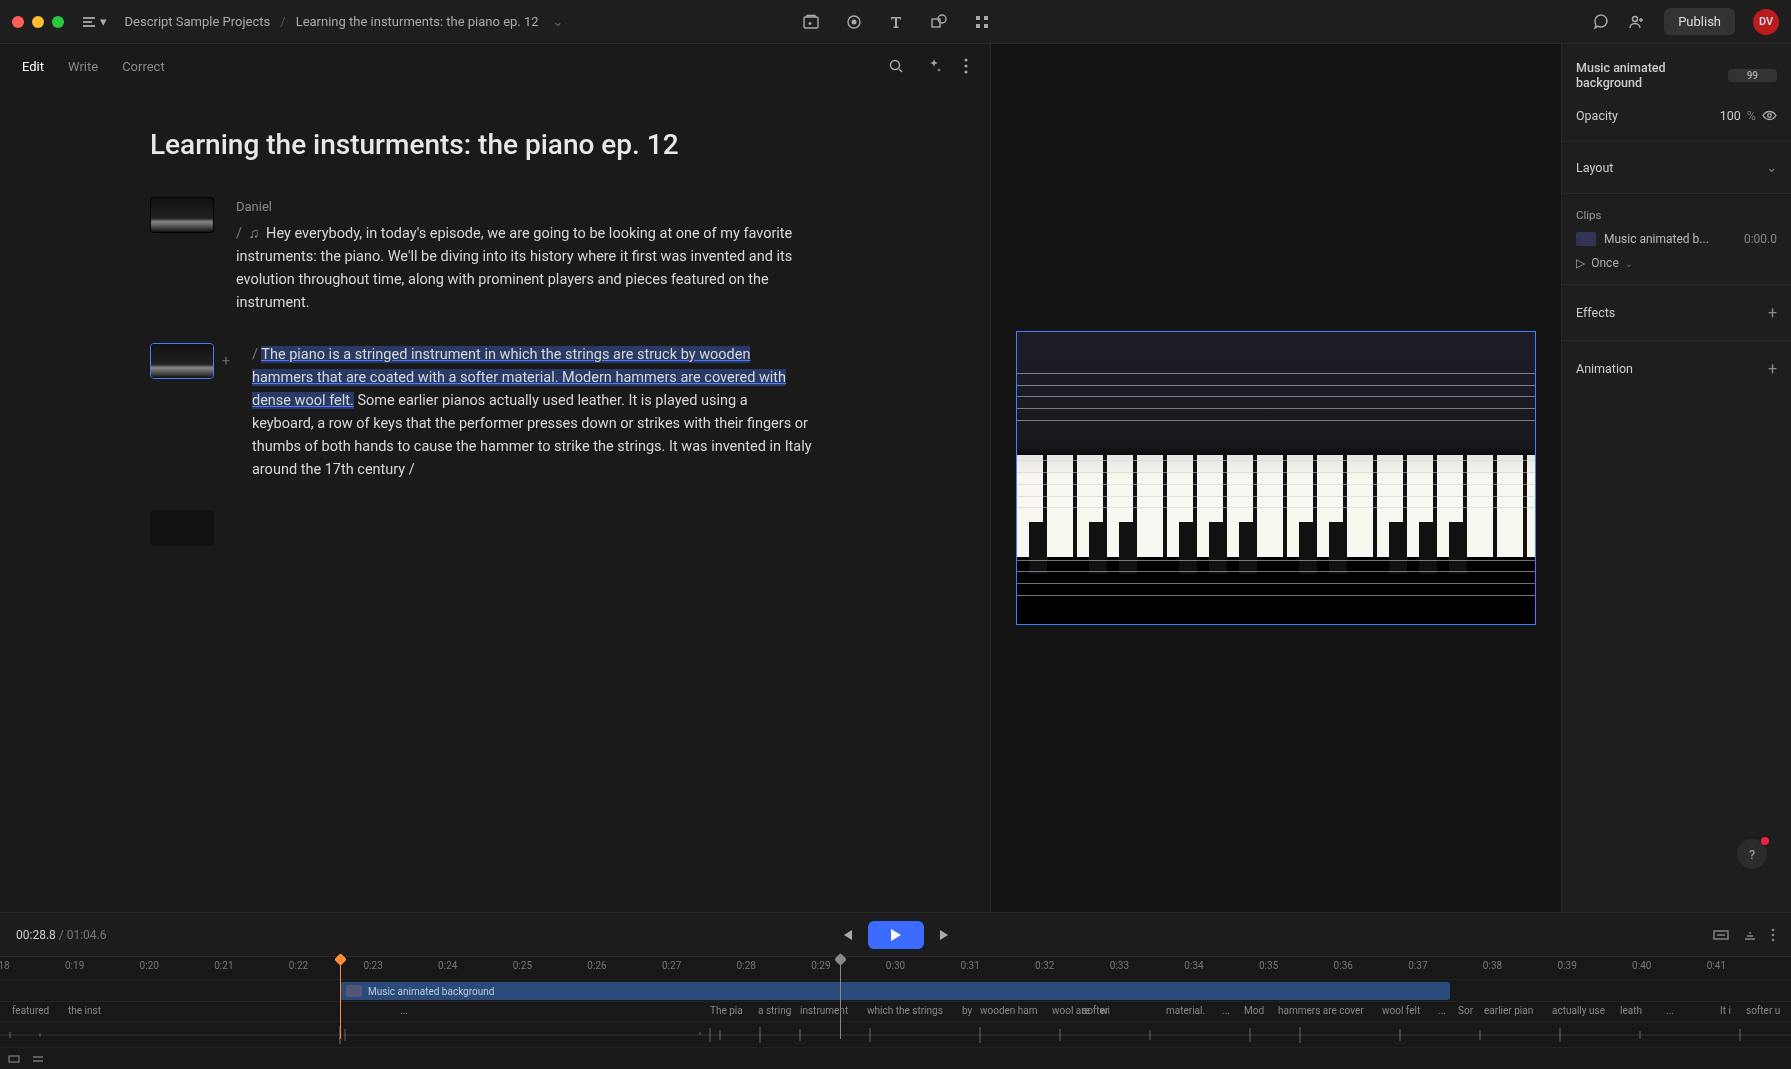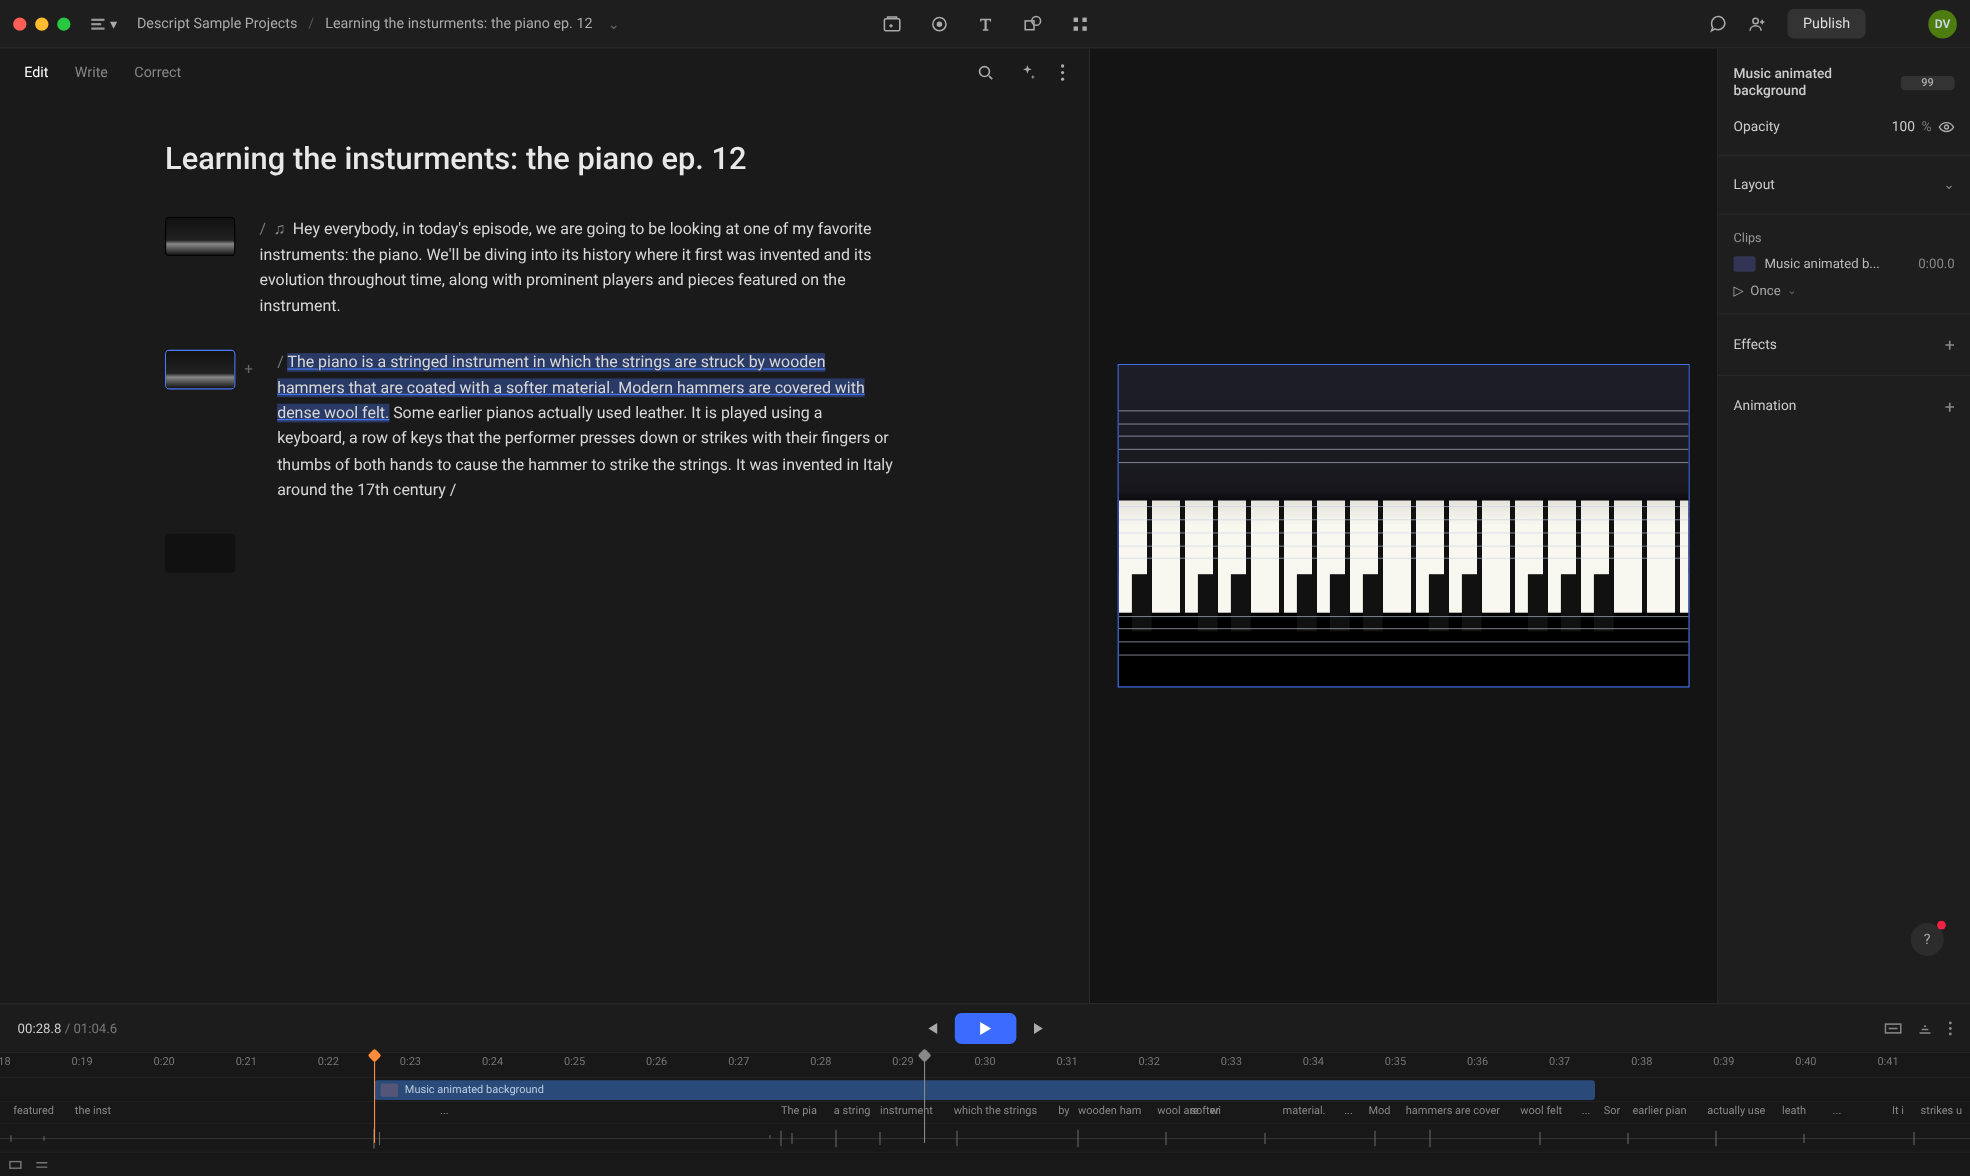--- a/index.html
+++ b/index.html
@@ -30,21 +30,21 @@
 .tl.yellow { background: #febc2e; }
 .tl.green { background: #28c840; }
 .proj-toggle { display:flex; align-items:center; gap:4px; color:#888; margin-right: 18px; }
 .breadcrumb { display:flex; align-items:center; gap:10px; color:#aaa; font-size:13px; }
 .breadcrumb .sep { color:#555; }
 .breadcrumb .chev-dd { color:#666; margin-left:4px; }
 .tb-center { position:absolute; left:50%; transform:translateX(-50%); display:flex; gap:26px; align-items:center; color:#aaa; }
 .tb-right { margin-left:auto; display:flex; align-items:center; gap:18px; }
 .icon-btn { color:#aaa; cursor:pointer; display:flex; align-items:center; justify-content:center; }
 .publish-btn { background:#333; color:#ddd; padding:6px 14px; border-radius:6px; font-size:13px; cursor:pointer; }
-.avatar-dv { width:26px; height:26px; border-radius:50%; background:#4d7c0f; color:#cfd8e8; display:flex; align-items:center; justify-content:center; font-size:11px; font-weight:600;margin-left:39px; }
+.avatar-dv { width:26px; height:26px; border-radius:50%; background:#b91c1c; color:#cfd8e8; display:flex; align-items:center; justify-content:center; font-size:11px; font-weight:600; }
 
 
 .main { flex:1; display:flex; overflow:hidden; }
 .editor-col { flex:1; display:flex; flex-direction:column; border-right:1px solid #2a2a2a; }
 .editor-tabs { height:44px; display:flex; align-items:center; padding:0 22px; gap:24px; }
 .editor-tabs .tab { color:#888; cursor:pointer; font-size:13px; }
 .editor-tabs .tab.active { color:#fff; }
 .editor-tabs .tab-actions { margin-left:auto; display:flex; gap:22px; color:#aaa; }
 
 .doc { padding: 40px 120px 40px 150px; color:#d8d8d8; overflow:auto; flex:1; }
@@ -230,20 +230,21 @@
     </div>
 
     <div class="doc">
       <h1>Learning the insturments: the piano ep. 12</h1>
 
       <div class="script-block">
         <div class="thumb">
             <div class="thumb-inner"></div>
           </div>
         <div class="script-text">
+          <span class="speaker">Daniel</span>
           <span class="slash">/</span>
           <span class="music-glyph">♫</span>
           <span>Hey everybody, in today's episode, we are going to be looking at one of my favorite instruments: the piano. We'll be diving into its history where it first was invented and its evolution throughout time, along with prominent players and pieces featured on the instrument.</span>
         </div>
       </div>
 
       <div class="script-block">
         <div style="display:flex;align-items:center;gap:4px;">
           <div class="thumb selected">
               <div class="thumb-inner"></div>
@@ -497,21 +498,21 @@
       <div class="word" style="left: 1244px;">Mod</div>
       <div class="word" style="left: 1278px;">hammers are cover</div>
       <div class="word" style="left: 1382px;">wool felt</div>
       <div class="word" style="left: 1438px;">...</div>
       <div class="word" style="left: 1458px;">Sor</div>
       <div class="word" style="left: 1484px;">earlier pian</div>
       <div class="word" style="left: 1552px;">actually use</div>
       <div class="word" style="left: 1620px;">leath</div>
       <div class="word" style="left: 1666px;">...</div>
       <div class="word" style="left: 1720px;">It i</div>
-      <div class="word" style="left: 1746px;">strikes u</div>
+      <div class="word" style="left: 1746px;">softer u</div>
     </div>
   <div class="wave-row">
     <svg class="wave-svg" viewBox="0 0 1791 26" preserveAspectRatio="none">
       <path d="M0 13 h1791" stroke="#333" stroke-width="1"></path>
       <g stroke="#666" stroke-width="1">
         <path d="M10 13v-3M10 13v3 M40 13v-2M40 13v2 M340 13v-4M340 13v4 M345 13v-6M345 13v6 M700 13v-3M710 13v-7M710 13v7 M720 13v-5M720 13v5 M760 13v-8M760 13v8 M800 13v-6M800 13v6 M870 13v-7M870 13v7 M980 13v-8M980 13v8 M1060 13v-6M1060 13v6 M1150 13v-5M1150 13v5 M1250 13v-7M1250 13v7 M1300 13v-8M1300 13v8 M1400 13v-6M1400 13v6 M1480 13v-5M1480 13v5 M1560 13v-7M1560 13v7 M1640 13v-4M1640 13v4 M1740 13v-6M1740 13v6"></path>
       </g>
       <path d="M340 4 v18" stroke="#555" stroke-width="1.5"></path>
     </svg>
   </div>

